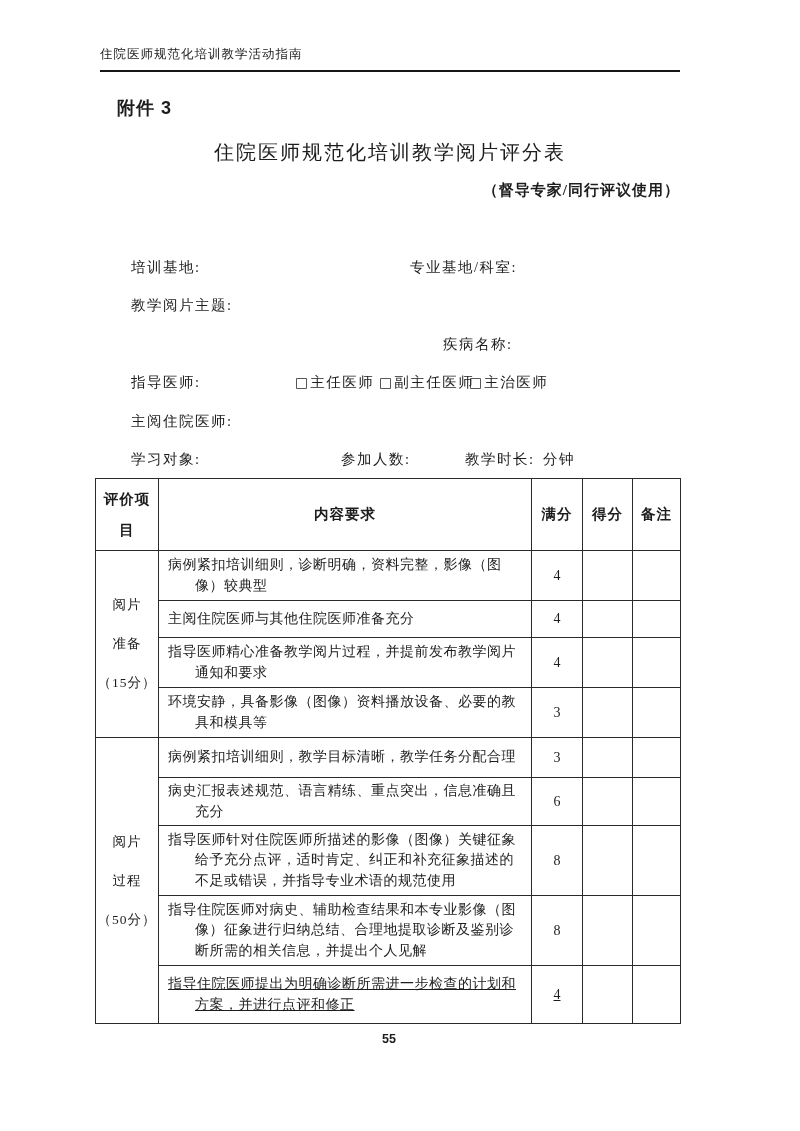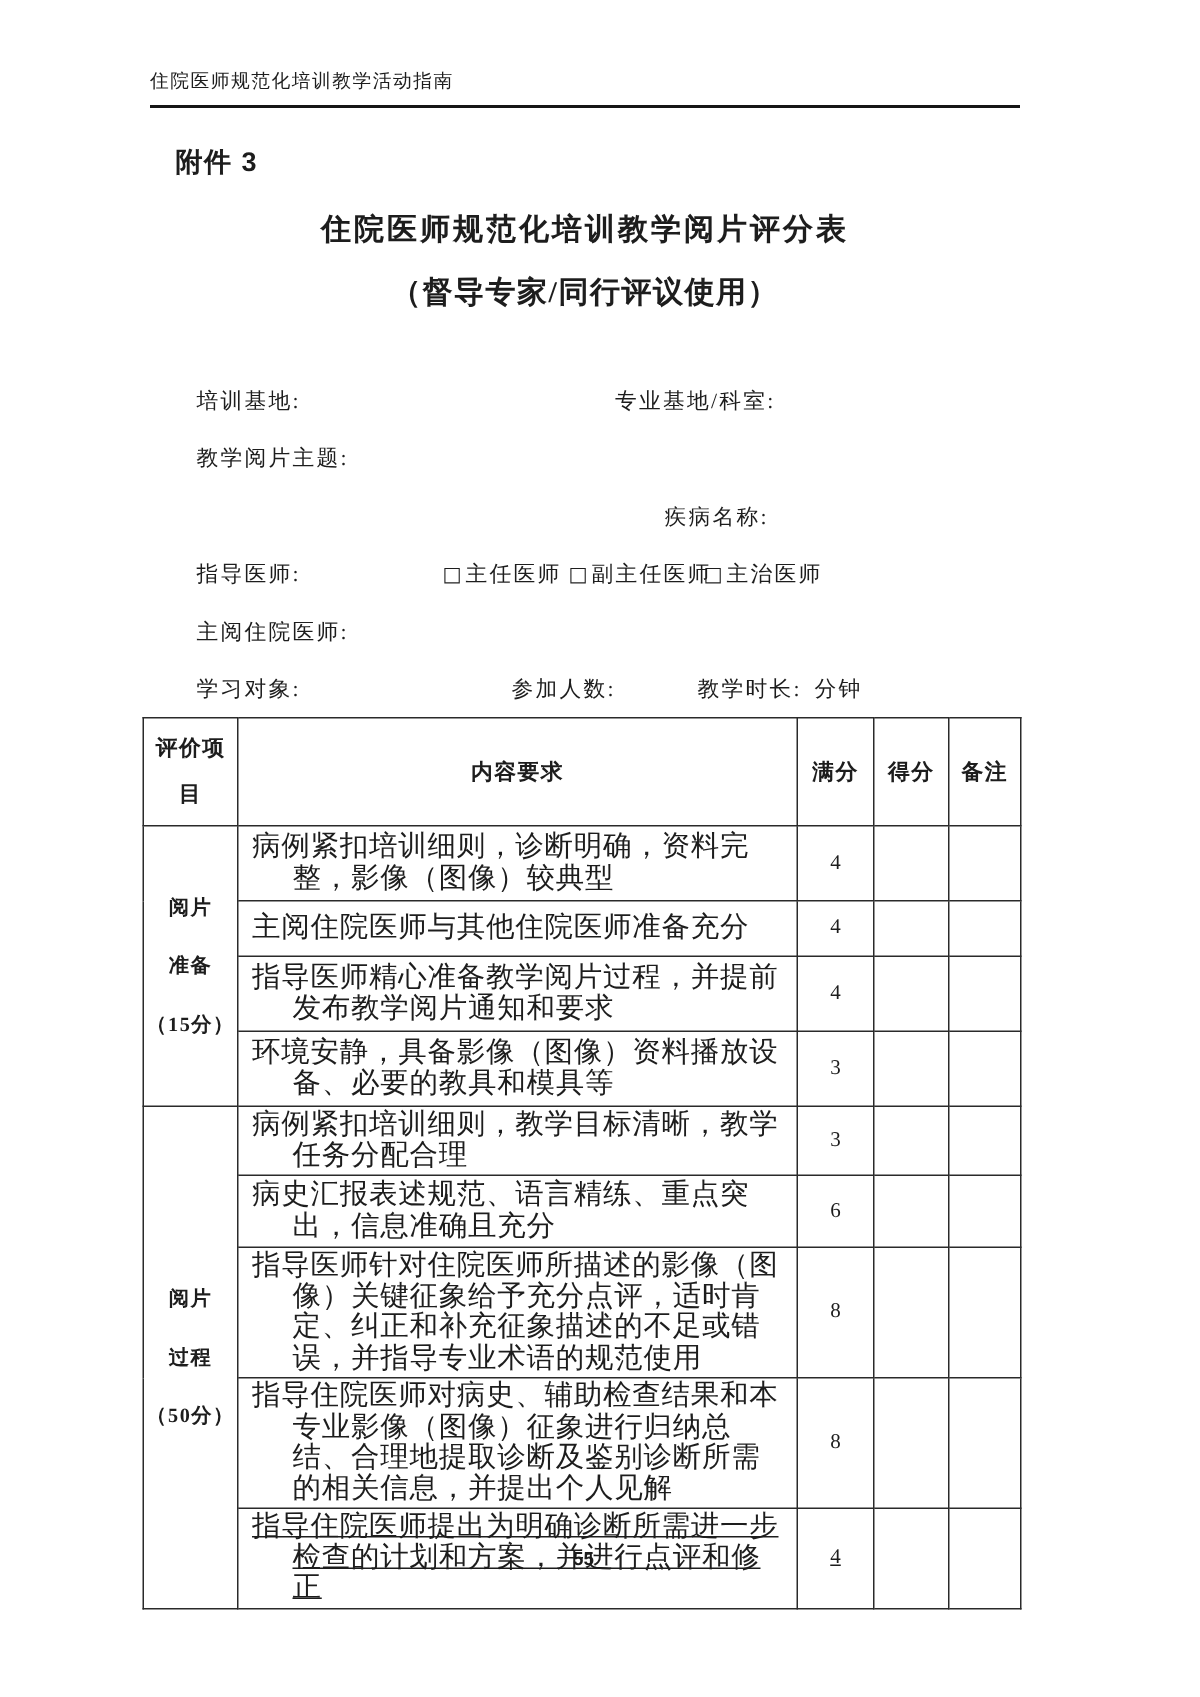--- a/index.html
+++ b/index.html
@@ -21,25 +21,25 @@
   }
 
   
   .attachment {
     position: absolute; left: 117px; top: 96px;
     font-family: "Liberation Sans", "DejaVu Sans", sans-serif;
     font-weight: bold; font-size: 18px; letter-spacing: 1px;
   }
   .doc-title {
     position: absolute; left: 100px; top: 139px; width: 580px;
-    text-align: center; font-weight: bold; font-size: 20px; letter-spacing: 2px;
+    text-align: center; font-weight: normal; font-size: 20px; letter-spacing: 2px;
   }
   .doc-subtitle {
     position: absolute; left: 100px; top: 181px; width: 580px;
-    text-align: center; font-weight: bold; font-size: 20px; letter-spacing: 1px;
+    text-align: right; font-weight: bold; font-size: 15px; letter-spacing: 1px;
   }
 
   
   .fline {
     position: absolute; left: 0; width: 800px; height: 22px;
     font-size: 14.5px; letter-spacing: 1.5px;
   }
   .fline .pos { position: absolute; top: 0; white-space: nowrap; margin-left: 13px; }
   .cb-item { white-space: nowrap; }
   .cb-glyph {
@@ -57,31 +57,31 @@
   .score-table td, .score-table th {
     border: 1px solid #2a2a2a;
     overflow: hidden;
   }
   .score-table th {
     font-size: 14.5px; font-weight: bold; letter-spacing: 1px;
     text-align: center; vertical-align: middle; padding: 0;
   }
   th.th-cat { line-height: 31px; padding: 0 5px; }
   td.content { 
-    font-size: 19px; line-height: 20.5px; letter-spacing: 0.5px;
+    font-size: 14px; line-height: 20.5px; letter-spacing: 0.5px;
     vertical-align: middle; padding: 2px 12px 2px 9px;
   }
   td.content .hang { padding-left: 27px; text-indent: -27px; }
   td.num {
     font-size: 14px; text-align: center; vertical-align: middle;
   }
   td.cat { vertical-align: middle; padding: 0; }
   .cat-stack {
     display: flex; flex-direction: column; align-items: center;
-    gap: 21px; font-size: 13.5px; letter-spacing: 1px; font-weight: bold;
+    gap: 21px; font-size: 13.5px; letter-spacing: 1px;
   }
   .cat-stack div { white-space: nowrap; }
 
   tr.h-head { height: 72px; }
   tr.h50 { height: 50px; }
   tr.h37 { height: 37px; }
   tr.h40 { height: 40px; }
   tr.h48 { height: 48px; }
   tr.h70 { height: 70px; }
   tr.h58 { height: 58px; text-decoration: underline; }

